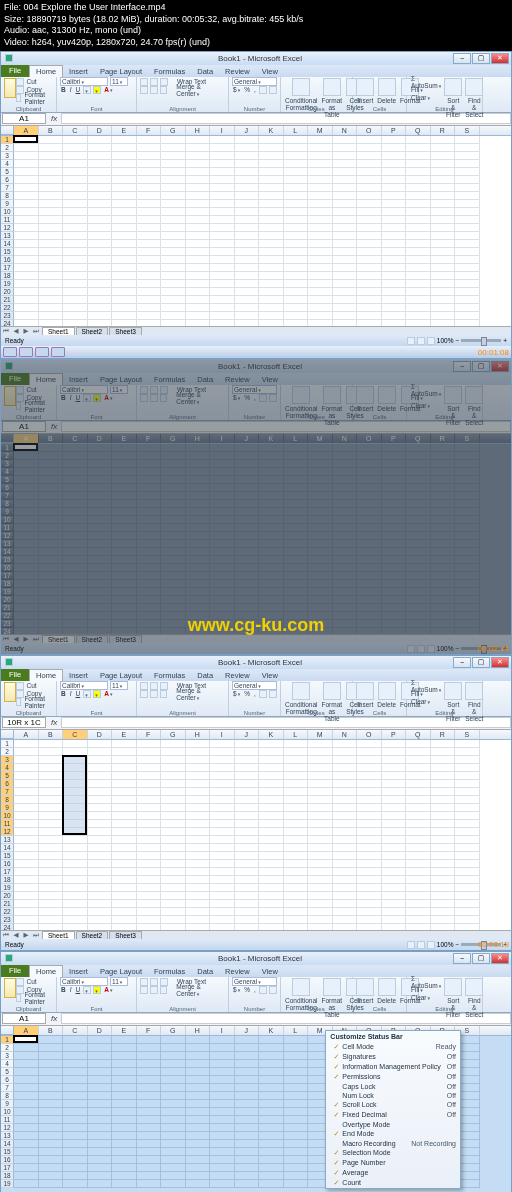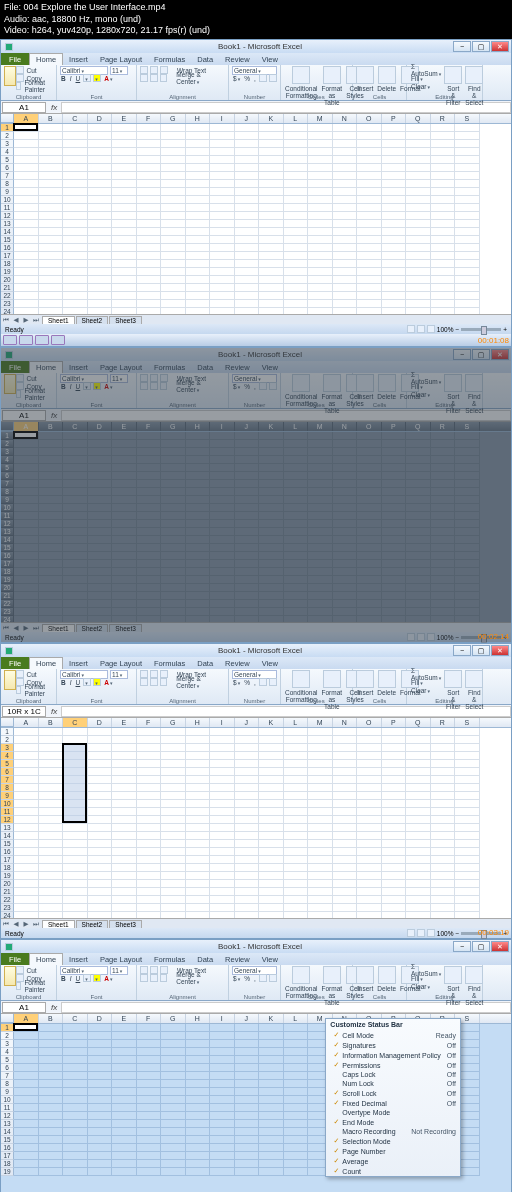--- a/index.html
+++ b/index.html
@@ -96,22 +96,23 @@
     
     .blue-theme .sheet-area { background: #c4dcf4; }
     .blue-theme .cell { border-color: #a2c0e0; }
     .blue-theme .cells { background: #c4dcf4; }
   </style>
 </head>
 <body>
 
 <div class="meta-header">
   <div>File: 004 Explore the User Interface.mp4</div>
-  <div>Audio: aac, 18800 Hz, mono (und)</div>
-  <div>Video: h264, yuv420p, 1280x720, 21.17 fps(r) (und)</div>
+  <div>Size: 18890719 bytes (18.02 MiB), duration: 00:05:32, avg.bitrate: 455 kb/s</div>
+  <div>Audio: aac, 31300 Hz, mono (und)</div>
+  <div>Video: h264, yuv420p, 1280x720, 24.70 fps(r) (und)</div>
 </div>
 
 <div id="windows-container">
 <div class="excel-window">
   <div class="titlebar">
     <span class="ricon" style="background:#2a7"></span>
     <span class="center-title">Book1 - Microsoft Excel</span>
     <div class="win-controls">
       <div class="win-btn">−</div>
       <div class="win-btn">▢</div>
@@ -1526,20 +1527,21 @@
       <span class="ricon"></span>
       <span class="ricon"></span>
       <span class="ricon"></span>
       <span>100%</span>
       <span>−</span>
       <div class="zoom-slider"></div>
       <span>+</span>
     </div>
   </div>
   <div class="dim-overlay"></div>
+  <div class="watermark" style="bottom:18px">www.cg-ku.com</div>
   <div class="timestamp">00:02:14</div>
 </div>
 <div class="excel-window">
   <div class="titlebar">
     <span class="ricon" style="background:#2a7"></span>
     <span class="center-title">Book1 - Microsoft Excel</span>
     <div class="win-controls">
       <div class="win-btn">−</div>
       <div class="win-btn">▢</div>
       <div class="win-btn close">✕</div>

